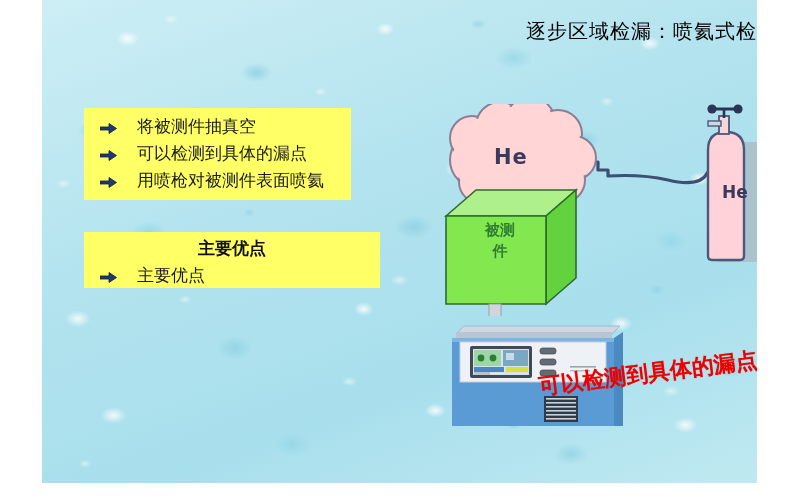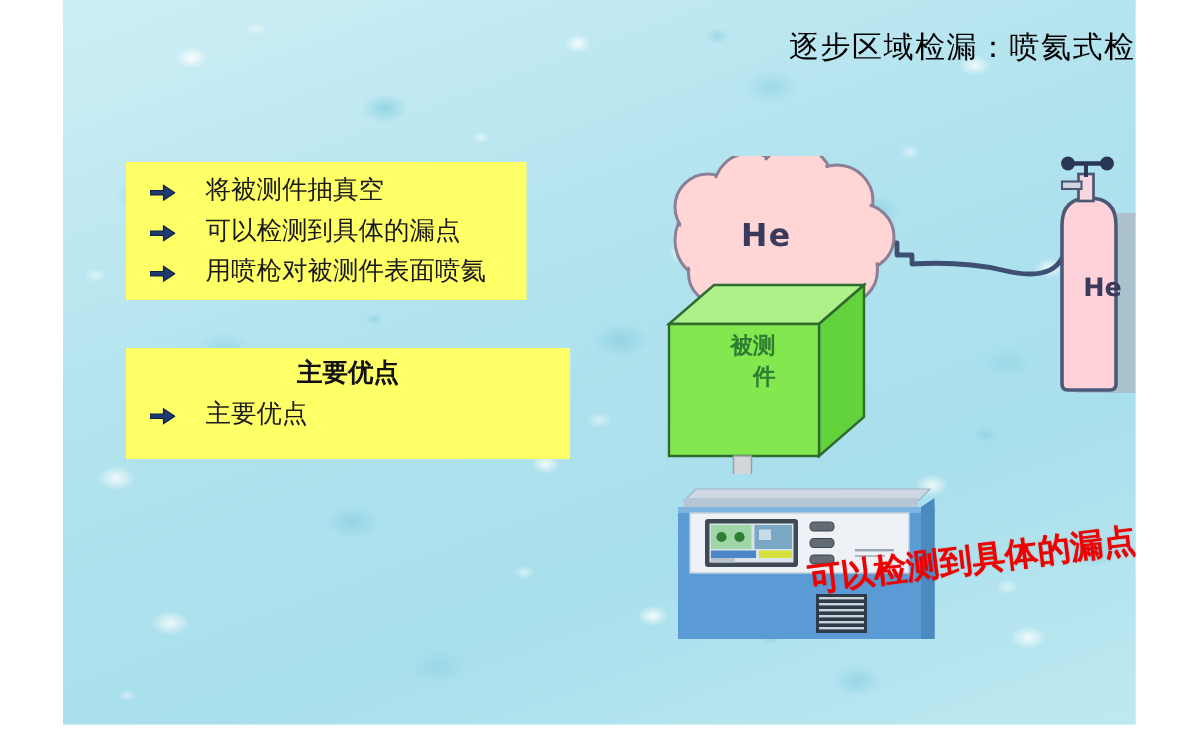--- a/index.html
+++ b/index.html
@@ -70,21 +70,21 @@
     position:absolute;left:460px;top:18px;width:300px;
     text-align:center;color:#000;font-size:20px;letter-spacing:1px;
     white-space:nowrap;
   }
 
   
   .ybox{
     position:absolute;background:#ffff66;
   }
   #box-steps{left:42px;top:108px;width:267px;height:92px;}
-  #box-merits{left:42px;top:232px;width:296px;height:74px;}
+  #box-merits{left:42px;top:232px;width:296px;height:56px;}
 
   .bullet-row{
     display:flex;align-items:center;gap:20px;
     height:27px;padding-left:16px;
   }
   .bullet-row .btxt{font-size:17px;color:#1a1a1a;white-space:nowrap;}
   .arrow-ic{flex:0 0 auto;width:17px;height:13px;display:block;}
   .merit-head{
     text-align:center;font-size:17px;font-weight:bold;color:#111;
     padding-top:5px;padding-bottom:2px;
@@ -93,21 +93,21 @@
   
   #cloud{position:absolute;left:392px;top:104px;width:182px;height:122px;}
   #cloud-label{
     position:absolute;left:452px;top:145px;font-size:21px;font-weight:bold;
     color:#3a3a5c;letter-spacing:1px;
   }
 
   
   #cube{position:absolute;left:400px;top:186px;width:150px;height:130px;}
   #cube-label{
-    position:absolute;left:411px;top:220px;width:64px;text-align:right;
+    position:absolute;left:426px;top:220px;width:64px;text-align:center;
     font-size:15px;color:#2e7d32;line-height:21px;font-weight:bold;
   }
 
   
   #hose{position:absolute;left:540px;top:140px;width:175px;height:70px;}
 
   
   #cylinder{position:absolute;left:648px;top:98px;width:90px;height:210px;}
   #cyl-label{
     position:absolute;left:673px;top:182px;width:40px;text-align:center;

